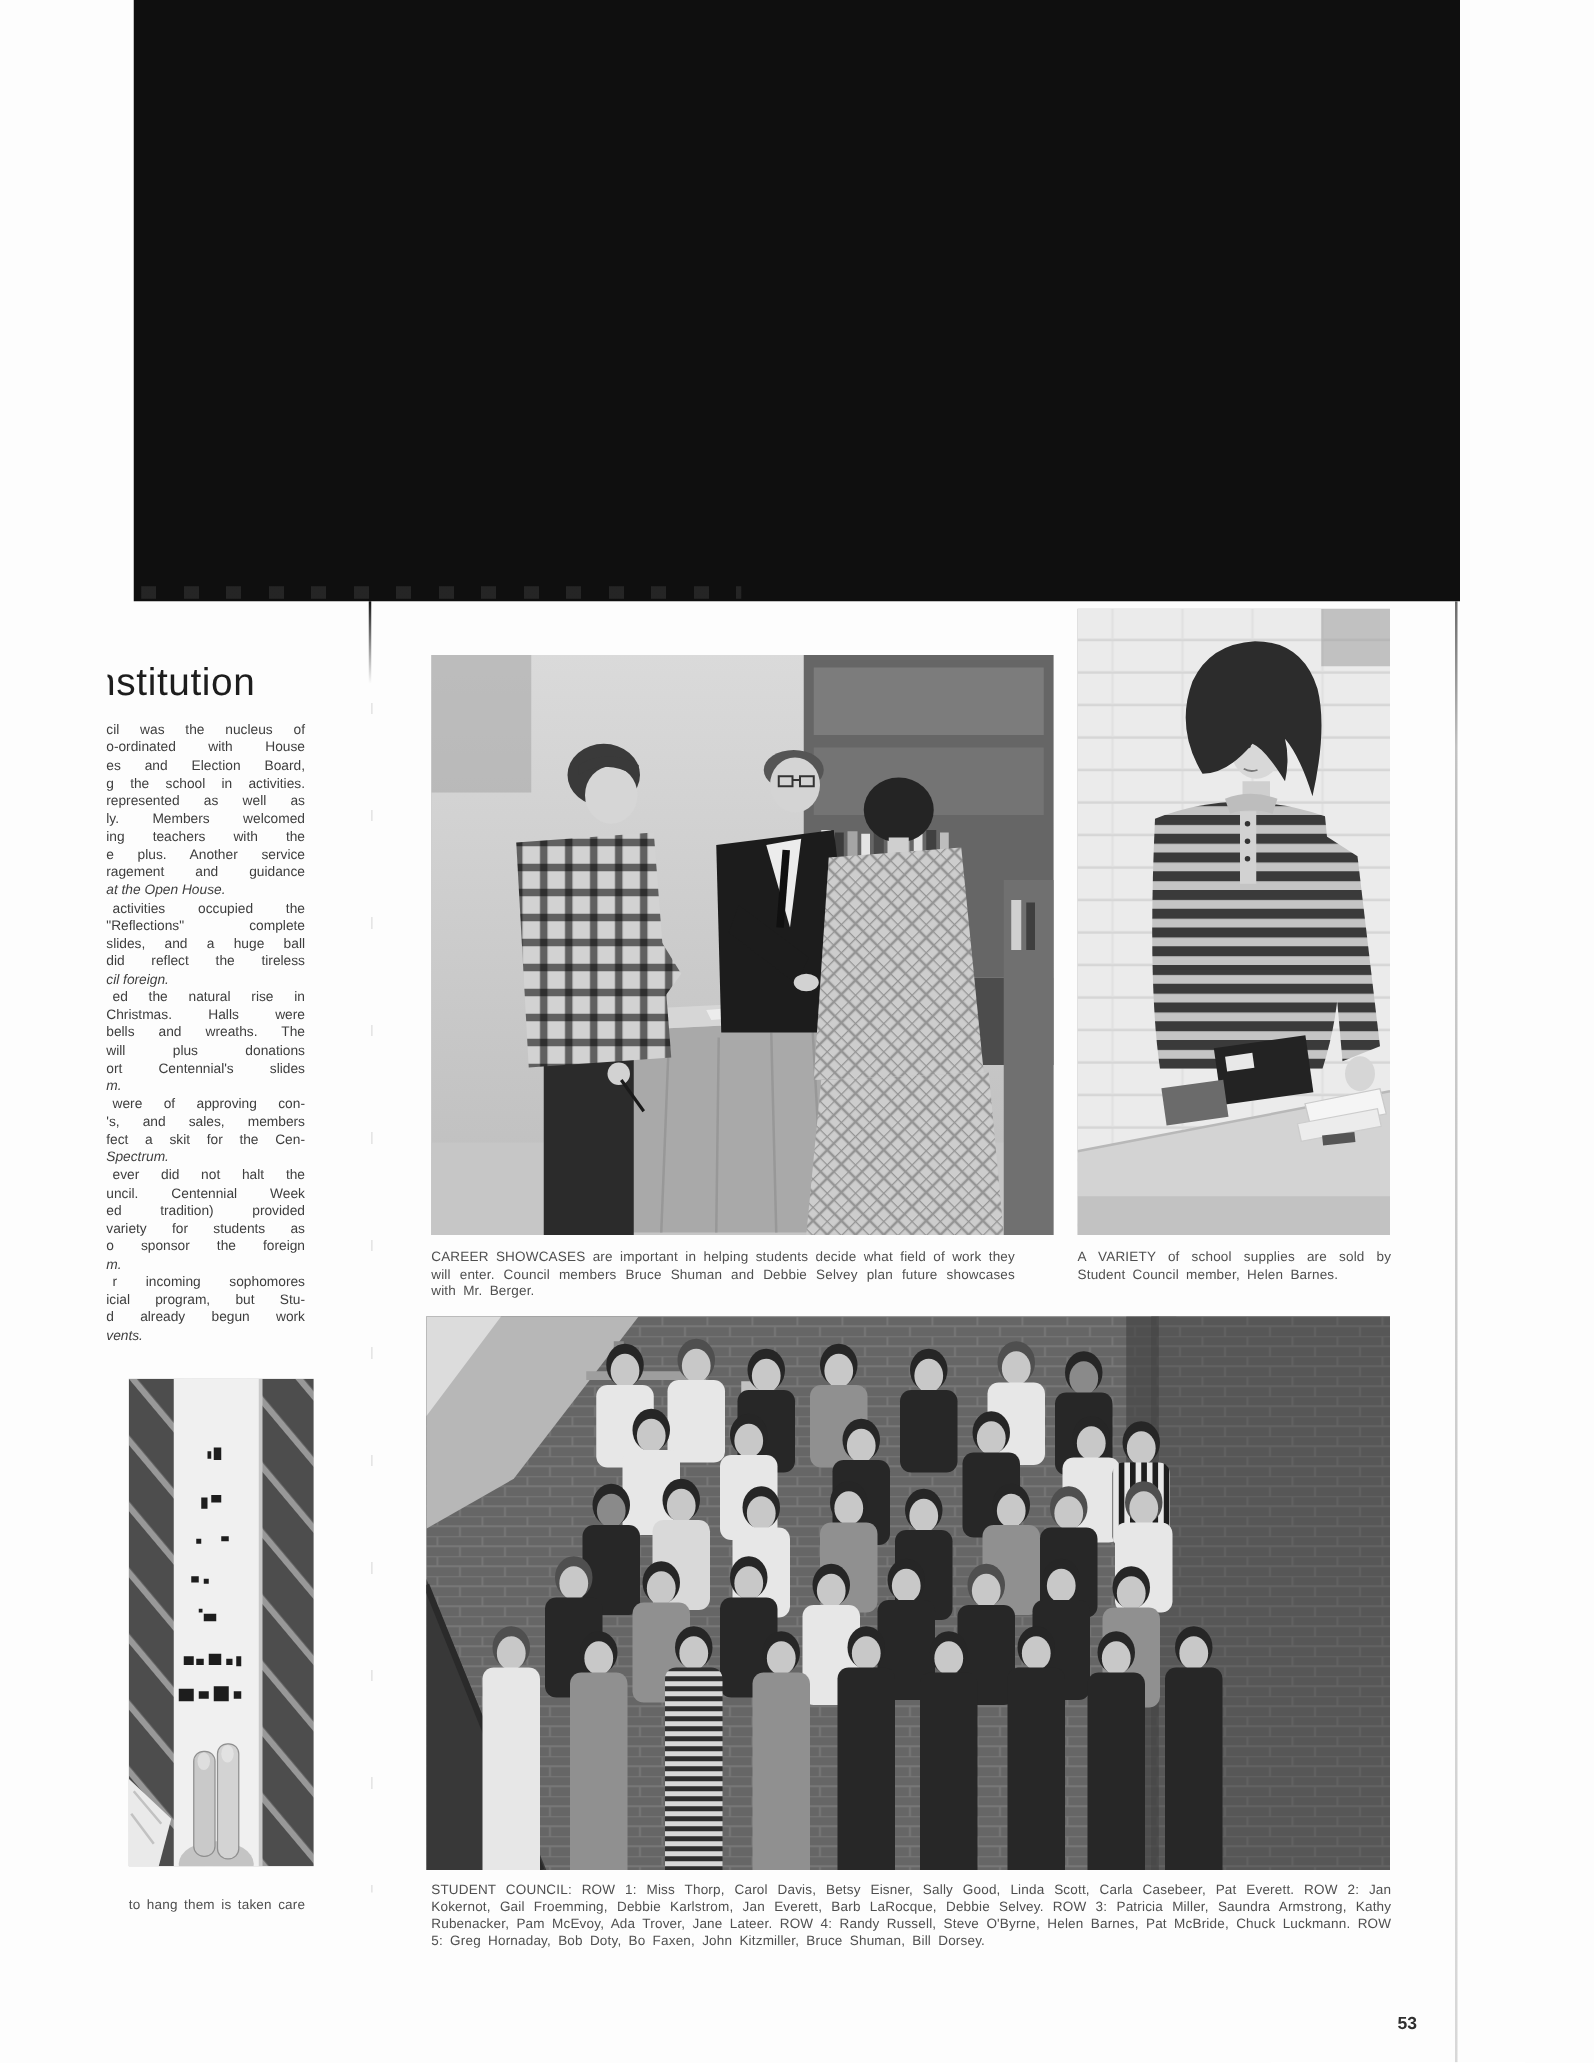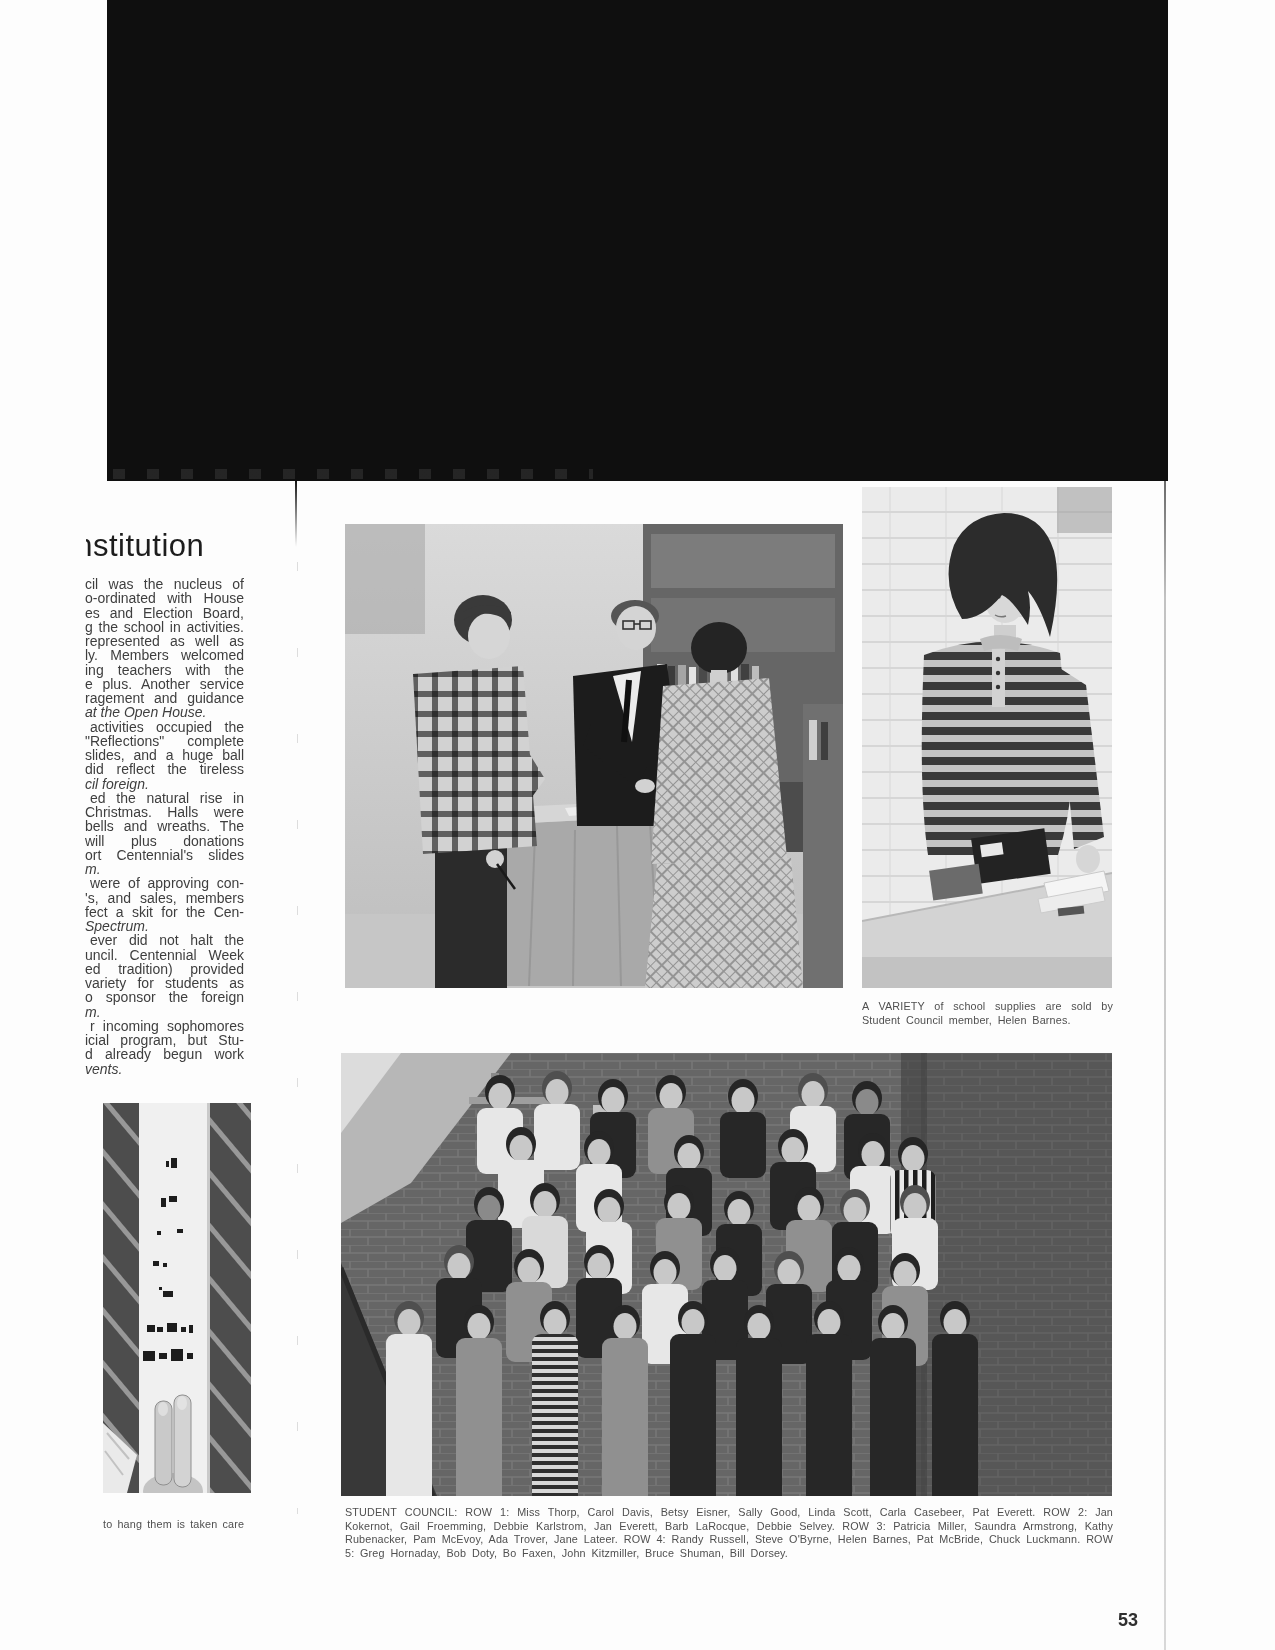--- a/index.html
+++ b/index.html
@@ -17,42 +17,42 @@
   .gutter-top{position:absolute;left:295px;top:481px;width:2px;height:66px;
               background:linear-gradient(180deg,#151515,rgba(21,21,21,0));}
   .gutter-dashes{position:absolute;left:297px;top:562px;width:1px;height:952px;opacity:.35;
               background:repeating-linear-gradient(180deg,rgba(70,70,70,.5) 0 9px,transparent 9px 86px);}
 
   
   .heading{position:absolute;left:86px;top:528px;margin:0;font-size:31px;font-weight:500;
            letter-spacing:.5px;color:#1d1d1d;white-space:nowrap;}
   .cut{display:inline-block;width:7px;overflow:hidden;direction:rtl;vertical-align:bottom;}
   .lines{position:absolute;left:85px;top:577px;width:159px;color:#3e3e3e;
-         font-size:14px;line-height:14.25px;}
+         font-size:11px;line-height:14.25px;}
   .ln{text-align:justify;text-align-last:justify;}
   .ln.end{text-align-last:left;font-style:italic;}
   .ln.ind{padding-left:5px;}
 
   
   .photo{position:absolute;margin:0;background:#bfbfbf;overflow:hidden;}
   .photo svg{display:block;width:100%;height:100%;}
   .ph-career{left:345px;top:524px;width:498px;height:464px;}
   .ph-supplies{left:862px;top:487px;width:250px;height:501px;}
   .ph-council{left:341px;top:1053px;width:771px;height:443px;}
   .ph-poster{left:103px;top:1103px;width:148px;height:390px;}
 
   
   .caption{position:absolute;margin:0;color:#4f4f4f;font-size:10.8px;line-height:13.6px;
            text-align:justify;letter-spacing:.15px;word-spacing:2.6px;}
   .cap-career{left:345px;top:1000px;width:467px;}
   .cap-supplies{left:862px;top:1000px;width:251px;}
   .cap-council{left:345px;top:1506px;width:768px;}
   .cap-poster{left:103px;top:1506px;width:142px;text-align:left;word-spacing:2px;margin-top:12px;}
 
-  .pageno{position:absolute;left:1118px;top:1610px;font-size:18px;font-weight:700;color:#2f2f2f;}
+  .pageno{position:absolute;left:1118px;top:1610px;font-size:14px;font-weight:700;color:#2f2f2f;}
 </style>
 </head>
 <body>
 
 <div class="canvas">
 
   <div class="black-block">
     <div class="smudge"></div>
   </div>
   <div class="page-edge"></div>
@@ -487,18 +487,19 @@
         <ellipse cx="60" cy="306" rx="5" ry="7" fill="#dedede"></ellipse>
         <ellipse cx="79" cy="300" rx="5" ry="7" fill="#e2e2e2"></ellipse>
       </g>
       <g>
         <polygon points="0,320 34,352 24,390 0,390" fill="#eaeaea"></polygon>
         <path d="M4 330 L26 356 M2 348 L20 372" stroke="#c2c2c2" stroke-width="2" fill="none"></path>
       </g>
     </svg>
   </figure>
 
+  <p class="caption cap-career">CAREER SHOWCASES are important in helping students decide what field of work they will enter. Council members Bruce Shuman and Debbie Selvey plan future showcases with Mr. Berger.</p>
   <p class="caption cap-supplies">A VARIETY of school supplies are sold by Student Council member, Helen Barnes.</p>
   <p class="caption cap-council">STUDENT COUNCIL: ROW 1: Miss Thorp, Carol Davis, Betsy Eisner, Sally Good, Linda Scott, Carla Casebeer, Pat Everett. ROW 2: Jan Kokernot, Gail Froemming, Debbie Karlstrom, Jan Everett, Barb LaRocque, Debbie Selvey. ROW 3: Patricia Miller, Saundra Armstrong, Kathy Rubenacker, Pam McEvoy, Ada Trover, Jane Lateer. ROW 4: Randy Russell, Steve O'Byrne, Helen Barnes, Pat McBride, Chuck Luckmann. ROW 5: Greg Hornaday, Bob Doty, Bo Faxen, John Kitzmiller, Bruce Shuman, Bill Dorsey.</p>
   <p class="caption cap-poster">to hang them is taken care</p>
 
   <div class="pageno">53</div>
 </div>
 
 </body></html>

